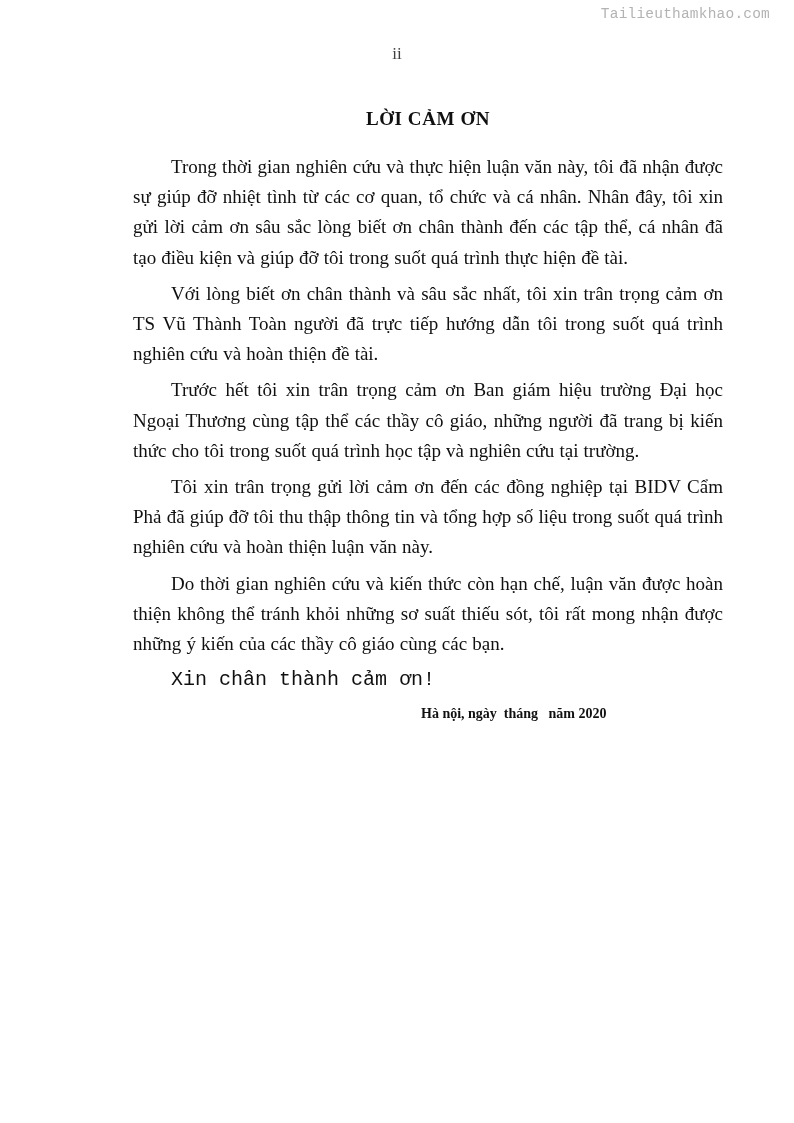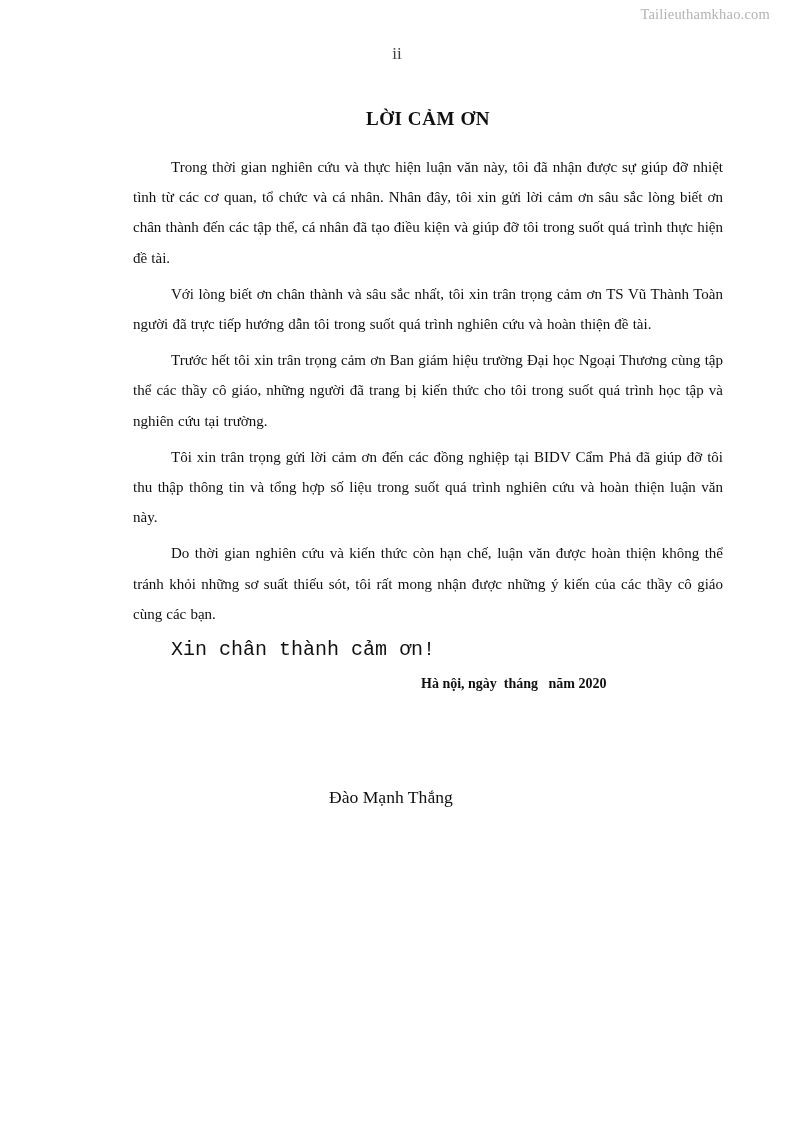--- a/index.html
+++ b/index.html
@@ -13,21 +13,21 @@
     height: 1123px;
     background: #ffffff;
     overflow: hidden;
     font-family: "Liberation Serif", "DejaVu Serif", serif;
     color: #101010;
   }
   .watermark {
     position: absolute;
     top: 6px;
     right: 24px;
-    font-family: Liberation Serif, serif;
+    font-family: Liberation Mono, monospace;
     font-size: 14.5px;
     letter-spacing: 0.2px;
     color: #b3b3b3;
     white-space: nowrap;
   }
   .page-number {
     position: absolute;
     top: 44px;
     left: 0;
     width: 100%;
@@ -45,21 +45,21 @@
     text-align: center;
     font-weight: bold;
     font-size: 19px;
     letter-spacing: 0.6px;
     margin: 0 0 22px 0;
   }
   p.body-par {
     margin: 0 0 6px 0;
     text-align: justify;
     text-indent: 38px;
-    font-size: 15px;
+    font-size: 19px;
     line-height: 30.2px;
     word-spacing: 0.4px;
   }
   p.body-par:last-of-type {
     margin-bottom: 0;
   }
   .closing {
     margin: 2px 0 0 0;
     text-indent: 38px;
     font-size: 20px;
@@ -104,16 +104,15 @@
     <p class="body-par">Với lòng biết ơn chân thành và sâu sắc nhất, tôi xin trân trọng cảm ơn TS Vũ Thành Toàn người đã trực tiếp hướng dẫn tôi trong suốt quá trình nghiên cứu và hoàn thiện đề tài.</p>
     <p class="body-par">Trước hết tôi xin trân trọng cảm ơn Ban giám hiệu trường Đại học Ngoại Thương cùng tập thể các thầy cô giáo, những người đã trang bị kiến thức cho tôi trong suốt quá trình học tập và nghiên cứu tại trường.</p>
     <p class="body-par">Tôi xin trân trọng gửi lời cảm ơn đến các đồng nghiệp tại BIDV Cẩm Phả đã giúp đỡ tôi thu thập thông tin và tổng hợp số liệu trong suốt quá trình nghiên cứu và hoàn thiện luận văn này.</p>
     <p class="body-par">Do thời gian nghiên cứu và kiến thức còn hạn chế, luận văn được hoàn thiện không thể tránh khỏi những sơ suất thiếu sót, tôi rất mong nhận được những ý kiến của các thầy cô giáo cùng các bạn.</p>
 
     <p class="closing">Xin chân thành cảm ơn!</p>
 
     <p class="date-line">Hà nội, ngày  tháng   năm 2020</p>
 
 
-    <p class="signature-name">Đào Mạnh Thắng</p>
 
   </div>
 </div>
 
 </body></html>

